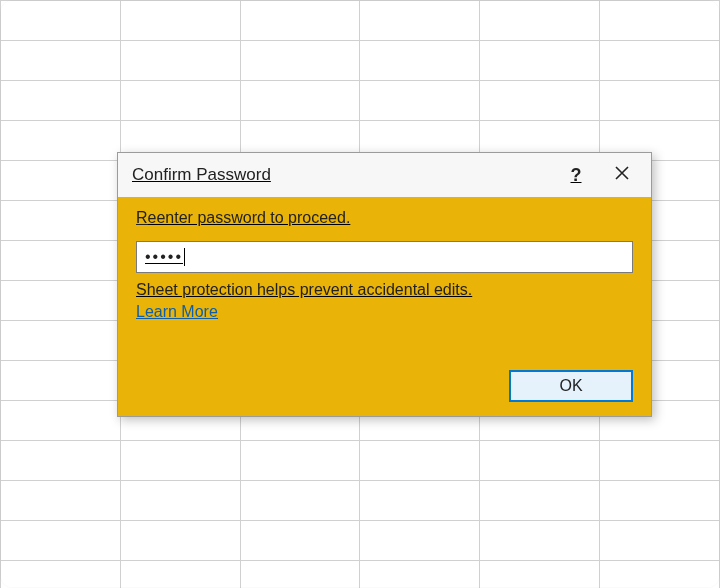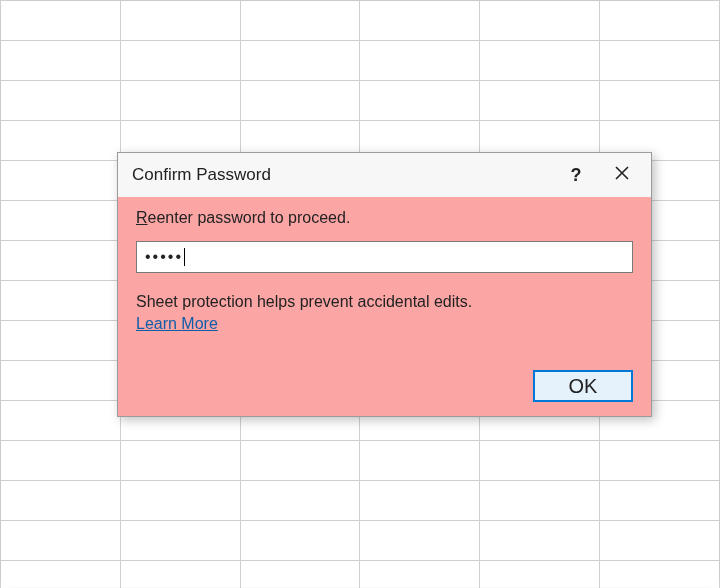--- a/index.html
+++ b/index.html
@@ -33,23 +33,24 @@
     box-shadow: inset 0 0 0 1px rgba(0,0,0,0.02);
     pointer-events: none;
   }
 
   
   .dialog {
     position: absolute;
     left: 117px; top: 152px;
     width: 535px;
     height: 265px;
-    background: #fca5a5;
+    background: #eab308;
     border: 1px solid #9b9b9b;
     box-shadow: 3px 3px 10px rgba(0,0,0,0.25);
+    text-decoration: underline;
   }
   .titlebar {
     height: 44px;
     display: flex;
     align-items: center;
     padding: 0 6px 0 14px;
     background: #f7f7f7;
     font-size: 17px;
     color: #222;
     border-bottom: 0;
@@ -90,40 +91,40 @@
   }
   .pwd .dots { font-family: Arial, sans-serif; line-height: 1; }
   .pwd .caret {
     display: inline-block;
     width: 1px; height: 18px;
     background: #000;
     margin-left: 1px;
     vertical-align: middle;
   }
   .caution {
-    margin-top: 18px;
+    margin-top: 6px;
     line-height: 1.35;
   }
   .learn {
     margin-top: 2px;
   }
   .learn a {
     color: #0f5fa8;
     text-decoration: underline;
     cursor: pointer;
   }
   .buttons {
     position: absolute;
     right: 18px; bottom: 14px;
     display: flex; gap: 14px;
   }
   .btn {
-    width: 100px; height: 32px;
+    width: 124px; height: 32px;
     display: flex; align-items: center; justify-content: center;
-    font-size: 20px;
+    font-size: 16px;
     color: #222;
     background: #e1e1e1;
     border: 1px solid #adadad;
     cursor: pointer;
   }
   .btn.default {
     background: #e5f1fb;
     border: 2px solid #0078d7;
   }
 </style>

